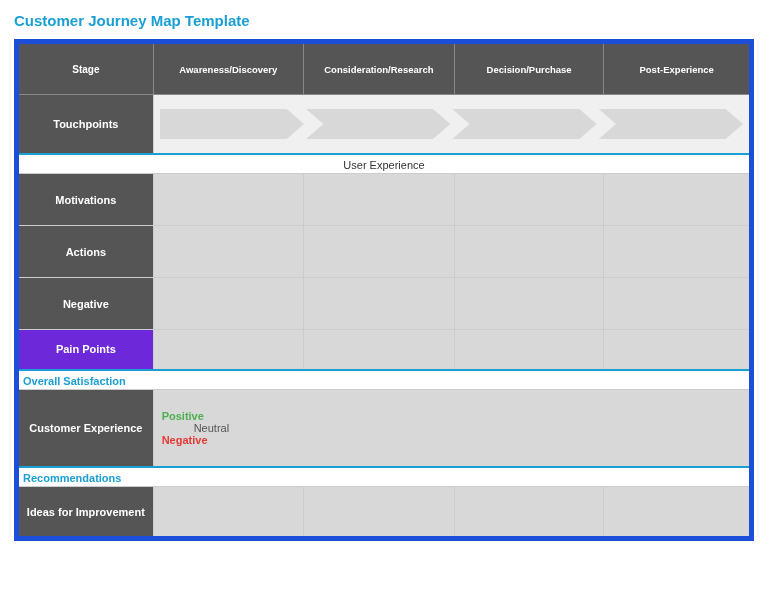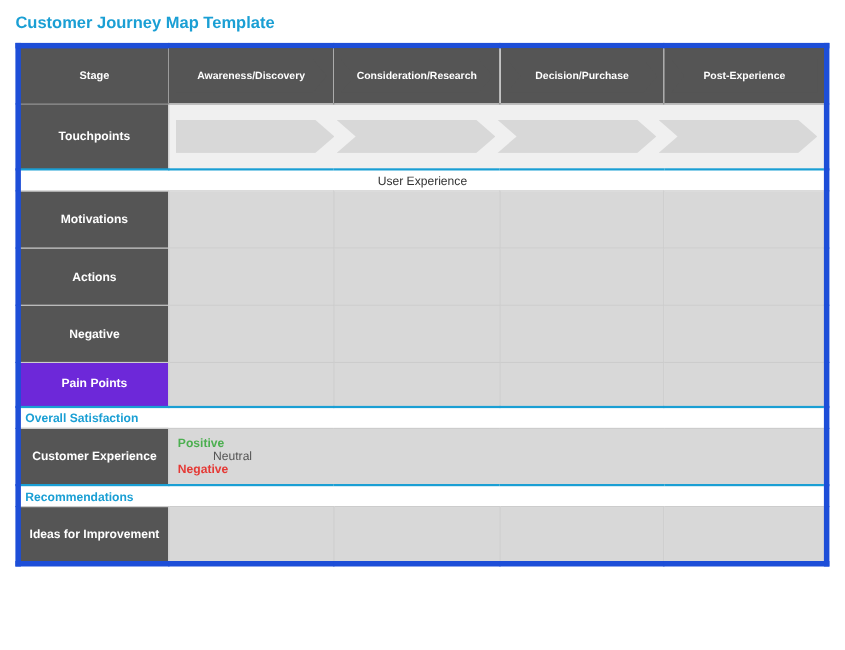--- a/index.html
+++ b/index.html
@@ -101,21 +101,21 @@
     }
     .content-cell-sm {
       background: #d8d8d8;
       height: 40px;
       border: 1px solid #ccc;
     }
     
     .cx-content {
       background: #d8d8d8;
       padding: 6px 8px;
-      height: 52px;
+      height: 78px;
       vertical-align: top;
     }
     .cx-positive {
       color: #4caf50;
       font-weight: bold;
       font-size: 11px;
       display: block;
     }
     .cx-neutral {
       color: #555;

